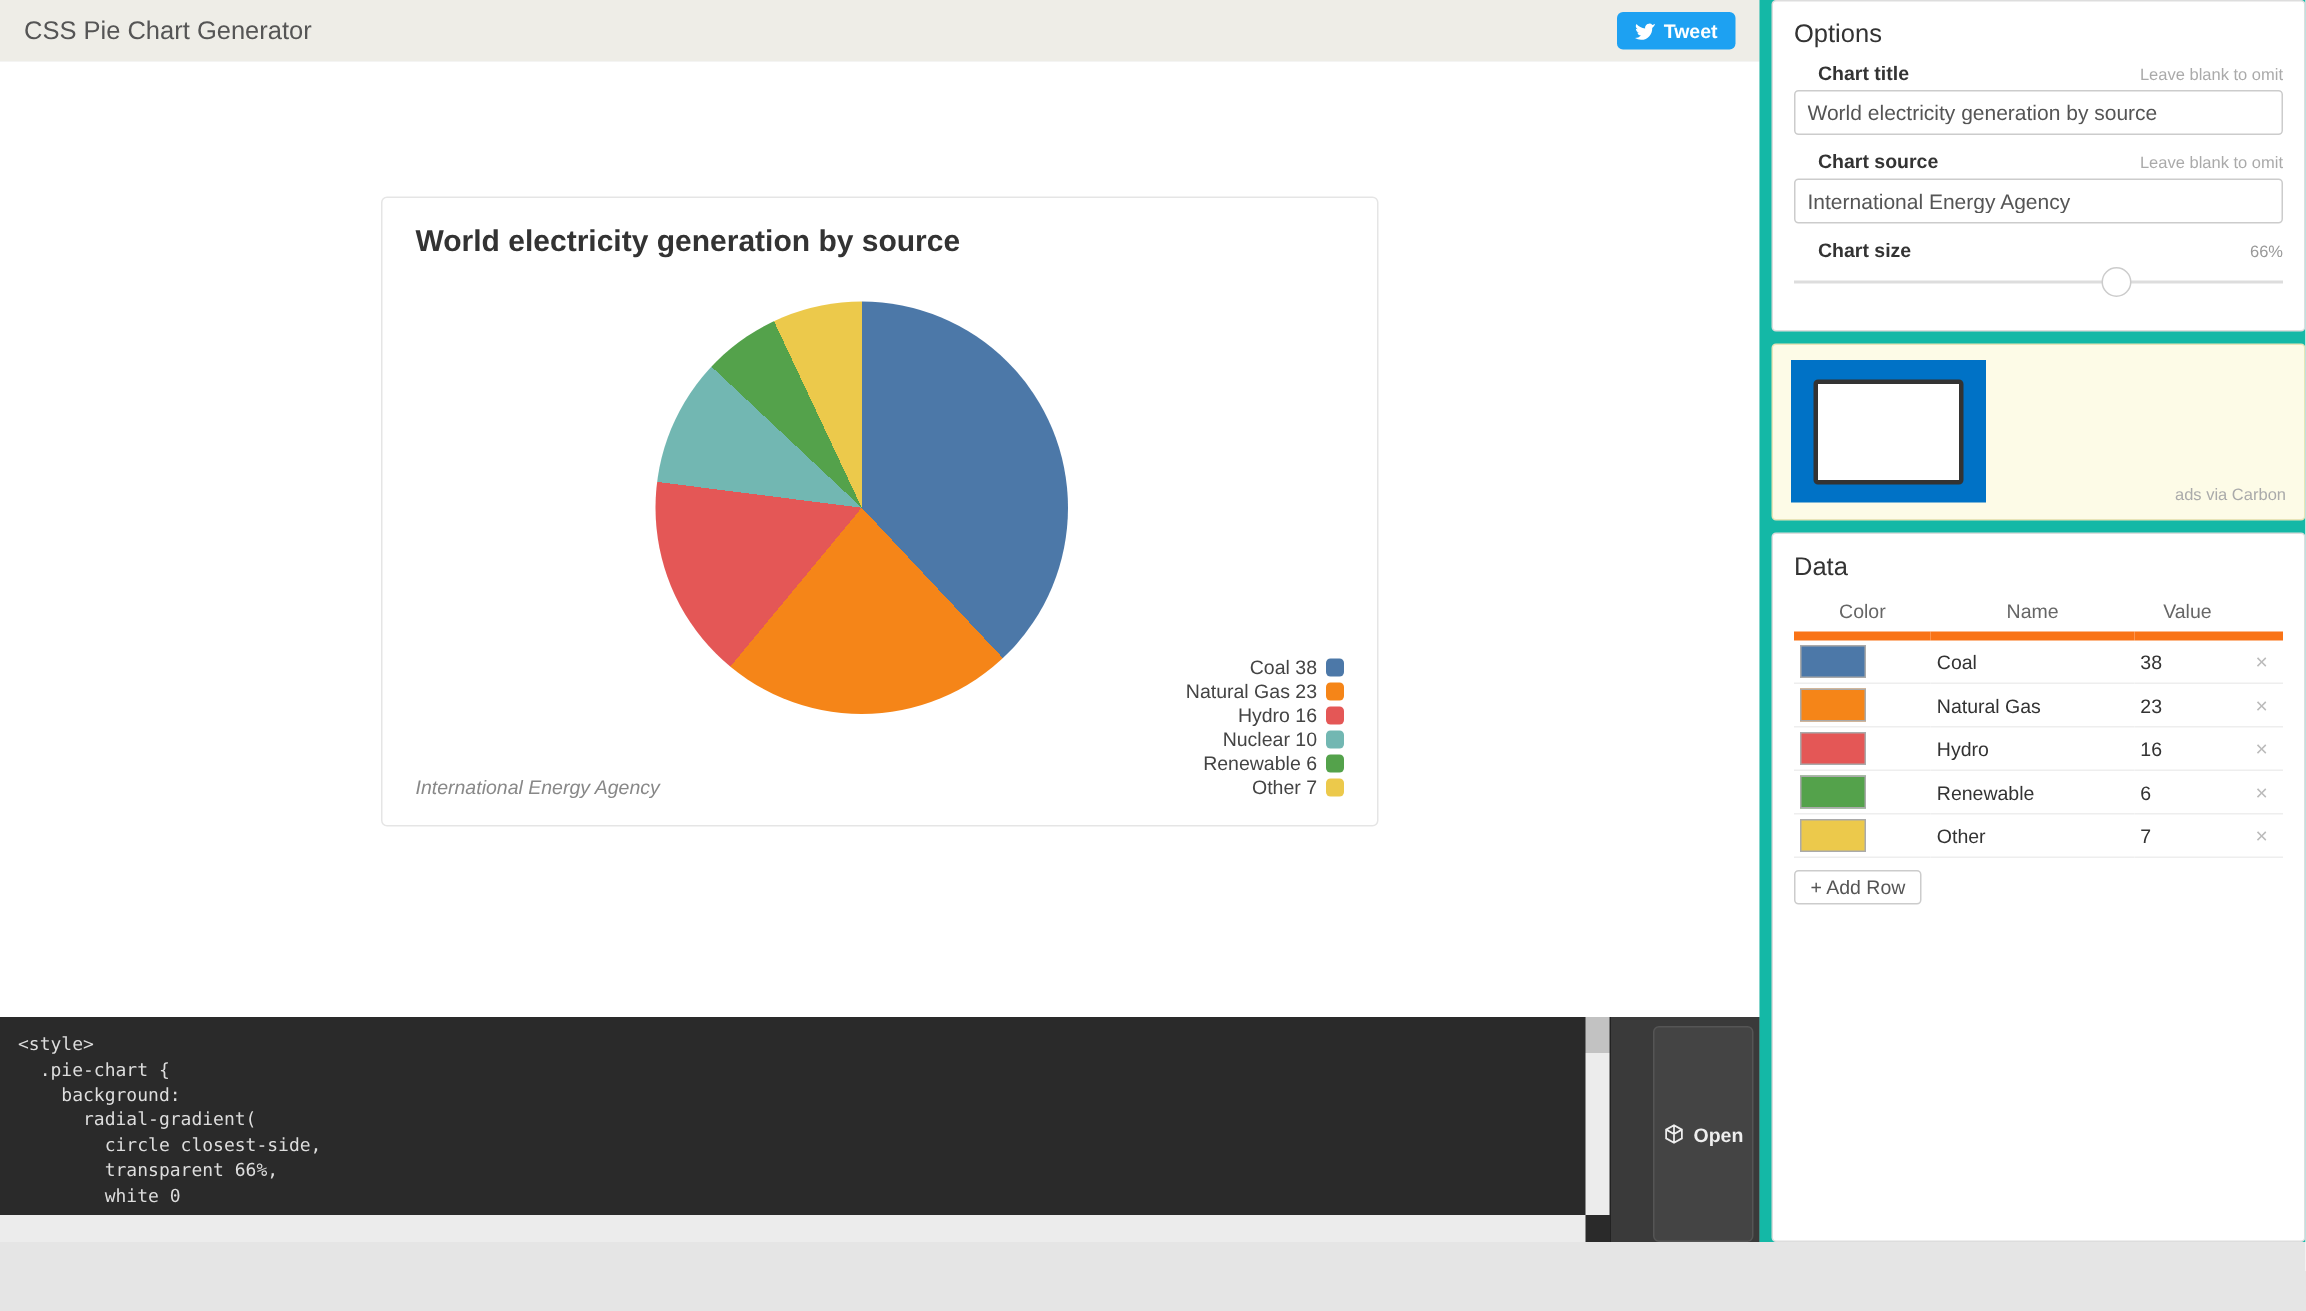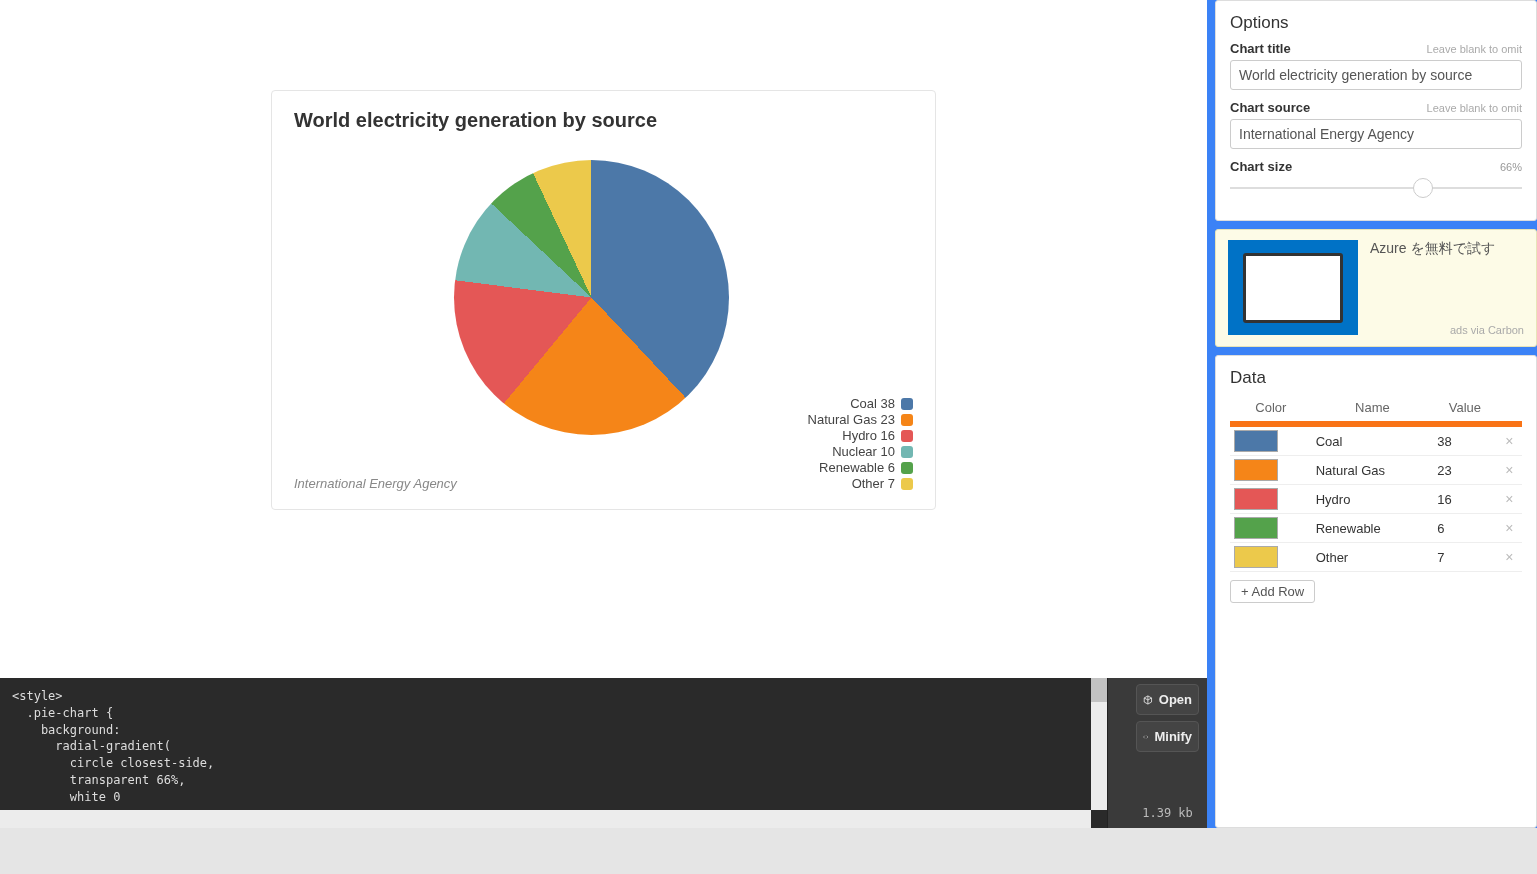--- a/index.html
+++ b/index.html
@@ -17,29 +17,29 @@
 .legend { position: absolute; right: 22px; bottom: 18px; text-align: right; font-family: Verdana, sans-serif; font-size: 13px; color: #444; }
 .legend-row { display: flex; justify-content: flex-end; align-items: center; gap: 6px; margin-top: 1px; }
 .swatch { width: 12px; height: 12px; border-radius: 3px; }
 .chart-source { position: absolute; left: 22px; bottom: 18px; color: #888; font-style: italic; font-family: Verdana, sans-serif; font-size: 13px; }
 .code-pane { height: 150px; display: flex; background: #2a2a2a; }
 .code-box { flex: 1; position: relative; }
 .code-box pre { color: #ddd; font-family: "Consolas", monospace; font-size: 12px; padding: 10px 12px; line-height: 1.4; white-space: pre; overflow: auto; height: 130px; }
 .scrollbar-v { position: absolute; right: 0; top: 0; width: 16px; bottom: 18px; background: #ececec; }
 .scrollbar-v .thumb { background: #c2c2c2; height: 24px; width: 100%; }
 .scrollbar-h { position: absolute; left: 0; right: 16px; bottom: 0; height: 18px; background: #ececec; }
-.side-btns { width: 100px; background: #3a3a3a; display: flex; flex-direction: column; border-left: 1px solid #222; padding-left: 20px; }
+.side-btns { width: 100px; background: #3a3a3a; display: flex; flex-direction: row; border-left: 1px solid #222; padding-left: 20px; }
 .side-btns button { background: #444; color: #eee; border: 1px solid #555; border-radius: 4px; margin: 6px 8px 0 8px; padding: 7px 6px; font-size: 13px; cursor: pointer; display: flex; align-items: center; justify-content: center; gap: 6px; font-weight: 600; }
 .file-size { color: #bbb; font-family: monospace; font-size: 12px; text-align: center; margin-top: auto; margin-bottom: 8px; }
-.sidebar { width: 330px; background: #3b82f6; display: flex; flex-direction: column; gap: 8px; padding-left: 8px; overflow: hidden; }
+.sidebar { width: 364px; background: #14b8a6; display: flex; flex-direction: column; gap: 8px; padding-left: 8px; overflow: hidden; }
 .panel { background: #fff; border: 1px solid #ddd; border-radius: 3px; padding: 12px 14px; }
 .panel h2 { font-size: 17px; font-weight: 400; color: #333; margin-bottom: 8px; }
 .field { margin-bottom: 10px; }
 .field-top { display: flex; justify-content: space-between; align-items: baseline; margin-bottom: 4px; }
-.field label { font-weight: 600; font-size: 13px; }
+.field label { font-weight: 600; font-size: 13px; margin-left: 16px; }
 .hint { font-size: 11px; color: #aaa; }
 .text-input { width: 100%; border: 1px solid #ccc; border-radius: 3px; padding: 6px 8px; font-size: 14px; color: #555; }
 .slider-row { position: relative; height: 20px; margin-top: 4px; }
 .slider-track { position: absolute; top: 9px; left: 0; right: 0; height: 2px; background: #ddd; }
 .slider-thumb { position: absolute; top: 0; width: 20px; height: 20px; border-radius: 50%; background: #fff; border: 1px solid #ccc; margin-left: -10px; }
 .val-right { font-size: 11px; color: #999; }
 .ad-panel { background: #fdfbe7; border: 1px solid #e8e4b8; border-radius: 3px; padding: 10px 12px; display: flex; gap: 12px; position: relative; height: 118px; }
 .ad-img { width: 130px; height: 95px; background: #0072c6; padding: 10px; display: flex; align-items: center; justify-content: center; }
 .ad-img .screen { background: #fff; width: 100px; height: 70px; border: 3px solid #333; border-radius: 3px; }
 .ad-text { color: #555; font-size: 14px; flex: 1; }
@@ -49,20 +49,29 @@
 .data-table td { padding: 3px 4px; border-bottom: 1px solid #eee; vertical-align: middle; }
 .color-cell { width: 44px; height: 22px; border: 1px solid #aaa; }
 .remove-x { color: #bbb; cursor: pointer; font-size: 14px; text-align: center; }
 .add-row-btn { margin-top: 8px; border: 1px solid #ccc; background: #fff; padding: 3px 10px; font-size: 13px; cursor: pointer; border-radius: 3px; color: #555; }
 </style>
 </head>
 <body>
 
 <div class="layout">
   <div class="main">
+    <div class="header">
+      <div class="app-title">CSS Pie Chart Generator</div>
+      <button class="tweet-btn">
+        <svg width="14" height="14" viewBox="0 0 24 24" fill="#fff">
+            <path d="M23 3a10.9 10.9 0 01-3.14 1.53A4.48 4.48 0 0016 3c-2.5 0-4.5 2-4.5 4.5 0 .35.04.7.11 1.03C7.7 8.3 4.1 6.4 1.67 3.5a4.5 4.5 0 001.39 6A4.47 4.47 0 011 8.9v.06c0 2.18 1.55 4 3.6 4.42a4.5 4.5 0 01-2.03.08 4.5 4.5 0 004.2 3.12A9 9 0 010 19.54 12.7 12.7 0 006.88 21.5c8.26 0 12.78-6.84 12.78-12.78l-.01-.58A9.1 9.1 0 0023 3z"></path>
+          </svg>
+        <span>Tweet</span>
+      </button>
+    </div>
 
     <div class="preview-area">
       <div class="chart-card">
         <div class="chart-title">World electricity generation by source</div>
         <div class="pie-wrap">
           <div class="pie" id="pie" style="background: conic-gradient(rgb(76, 120, 168) 0%, rgb(76, 120, 168) 38%, rgb(245, 133, 24) 38%, rgb(245, 133, 24) 61%, rgb(228, 87, 86) 61%, rgb(228, 87, 86) 77%, rgb(114, 183, 178) 77%, rgb(114, 183, 178) 87%, rgb(84, 162, 75) 87%, rgb(84, 162, 75) 93%, rgb(236, 201, 75) 93%, rgb(236, 201, 75) 100%);"></div>
         </div>
         <div class="legend" id="legend">
             <div class="legend-row">
               <span>Coal 38</span>
@@ -152,21 +161,20 @@
             <div class="slider-track"></div>
             <div class="slider-thumb" id="thumb-size" style="left: 66%;"></div>
           </div>
       </div>
     </div>
 
     <div class="ad-panel">
       <div class="ad-img">
           <div class="screen"></div>
         </div>
-      <div class="ad-text">Azure を無料で試す</div>
       <div class="ad-via">ads via Carbon</div>
     </div>
 
     <div class="panel" style="flex:1;overflow:hidden">
       <h2>Data</h2>
       <table class="data-table">
         <thead>
             <tr>
           <th>Color</th>
           <th>Name</th>

